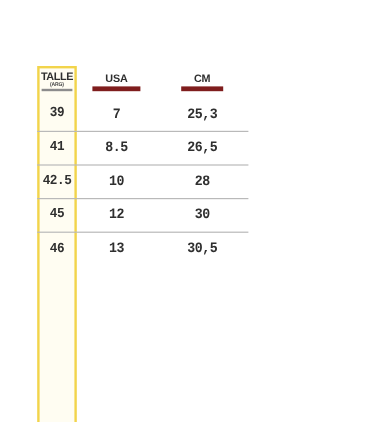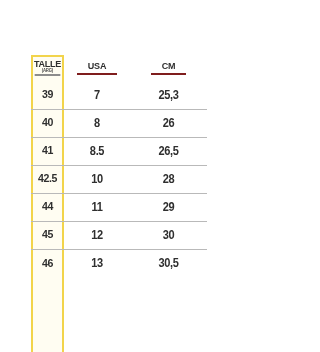--- a/index.html
+++ b/index.html
@@ -67,21 +67,21 @@
     font-size: 9px;
     letter-spacing: -0.2px;
     font-weight: bold;
   }
   thead th .hdr-inner {
     display: inline-block;
     line-height: 1.05;
   }
   thead th.usa-h .hdr-inner,
   thead th.cm-h .hdr-inner {
-    border-bottom: 2px solid #7f1d1d;
+    border-bottom: 4px solid #7f1d1d;
     padding: 0 11px 2px 11px;
   }
   thead th.talle-h .hdr-inner {
     padding: 0 1px;
   }
   .talle-main {
     display: block;
     font-size: 9px;
     letter-spacing: -0.3px;
     line-height: 1.0;
@@ -92,21 +92,21 @@
     letter-spacing: -0.2px;
     line-height: 1.1;
     margin-top: 0px;
     border-bottom: 2px solid #8c8c8c;
     padding-bottom: 1px;
     color: #4a4a4a;
     transform: scaleX(0.95);
   }
 
   
-  tbody tr { height: 28px; }
+  tbody tr { height: 28px; font-family: Liberation Mono, monospace; }
   tbody td {
     font-size: 12px;
     letter-spacing: -0.4px;
     line-height: 1;
     transform: scaleX(0.92);
   }
   tbody td.talle-c {
     font-size: 11.5px;
   }
 
@@ -147,38 +147,28 @@
         </th>
       </tr>
     </thead>
     <tbody id="chart-body">
     <tr>
           <td class="talle-c">39</td>
           <td class="usa-c">7</td>
           <td class="cm-c">25,3</td>
         </tr>
         <tr>
-          <td class="talle-c">40</td>
-          <td class="usa-c">8</td>
-          <td class="cm-c">26</td>
-        </tr>
-        <tr>
           <td class="talle-c">41</td>
           <td class="usa-c">8.5</td>
           <td class="cm-c">26,5</td>
         </tr>
         <tr>
           <td class="talle-c">42.5</td>
           <td class="usa-c">10</td>
           <td class="cm-c">28</td>
-        </tr>
-        <tr>
-          <td class="talle-c">44</td>
-          <td class="usa-c">11</td>
-          <td class="cm-c">29</td>
         </tr>
         <tr>
           <td class="talle-c">45</td>
           <td class="usa-c">12</td>
           <td class="cm-c">30</td>
         </tr>
         <tr>
           <td class="talle-c">46</td>
           <td class="usa-c">13</td>
           <td class="cm-c">30,5</td>

